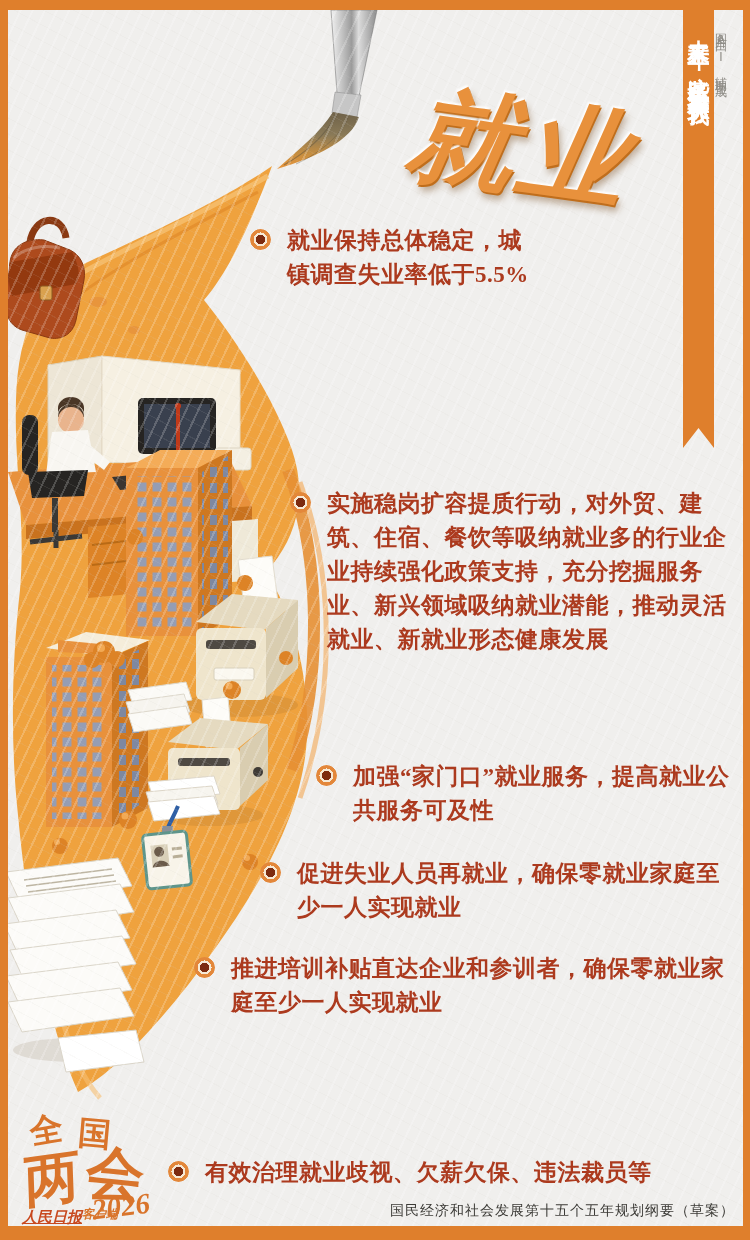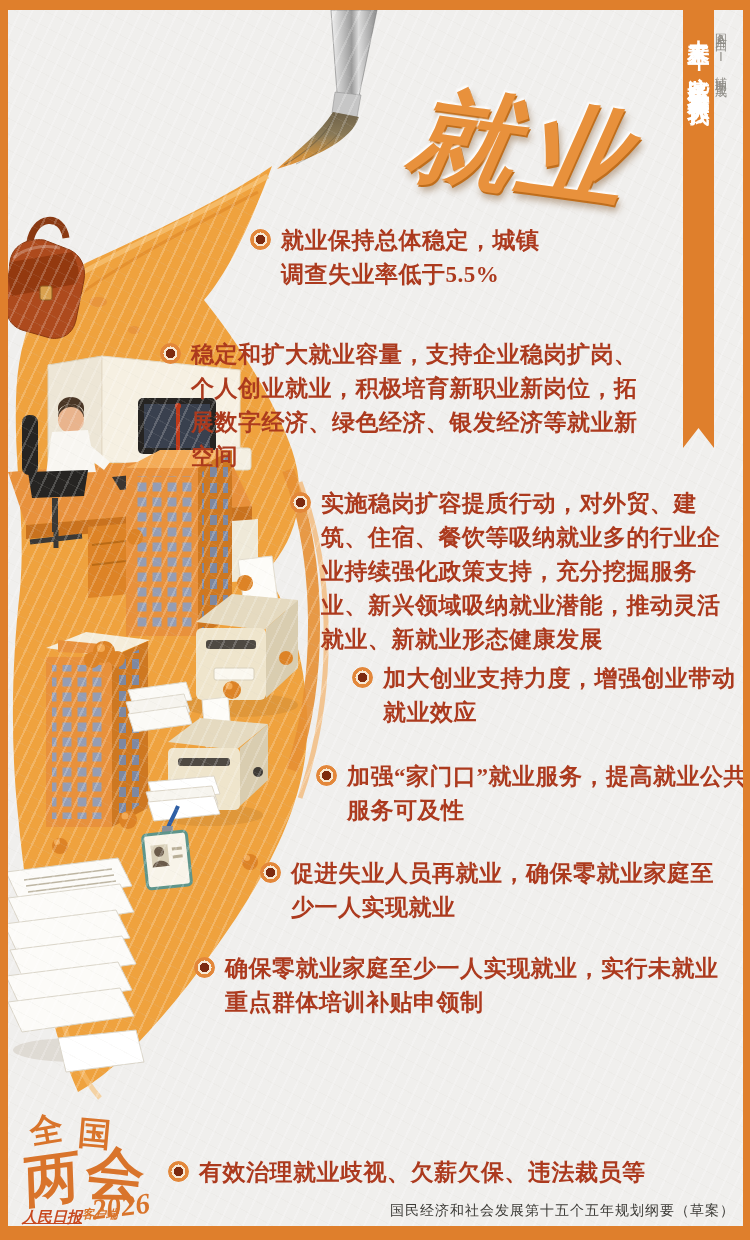--- a/index.html
+++ b/index.html
@@ -39,21 +39,21 @@
     color:#FFFFFF;font-size:22px;font-weight:700;letter-spacing:3px;margin-top:12px;
   }
   .ai-note{
     position:absolute;left:712px;top:24px;z-index:4;
     writing-mode:vertical-rl;text-orientation:upright;
     font-family:"Liberation Sans","DejaVu Sans",sans-serif;
     font-size:12px;letter-spacing:3px;color:#8E8C86;
   }
 
   
-  .bullet{position:absolute;display:flex;align-items:flex-start;gap:10px;z-index:3;}
+  .bullet{position:absolute;display:flex;align-items:flex-start;gap:16px;z-index:3;}
   .bullet .dot{
     flex:0 0 auto;width:21px;height:21px;margin-top:5px;border-radius:50%;
     background:radial-gradient(circle at 50% 50%,
       #7D2B10 0 4.5px, #F6E9D5 4.5px 7px, #E3873A 7px 10.5px, rgba(227,135,58,0) 10.5px);
   }
   .bullet .txt{color:#AC3A1E;font-size:23px;line-height:34px;font-weight:600;letter-spacing:.5px;}
 
   
   .footer-src{
     position:absolute;right:15px;bottom:20px;z-index:3;
@@ -264,43 +264,35 @@
 
     <div class="ribbon">
       <div class="vtext">未来五年　这些民生举措事关你我</div>
     </div>
     <div class="ai-note">图片由AI辅助生成</div>
 
     <div class="bullet" style="left:250px;top:224px;width:292px;">
       <span class="dot"></span>
       <span class="txt">就业保持总体稳定，城镇调查失业率低于5.5%</span>
     </div>
-    <div class="bullet" style="left:160px;top:338px;width:500px;">
-      <span class="dot"></span>
-      <span class="txt">稳定和扩大就业容量，支持企业稳岗扩岗、个人创业就业，积极培育新职业新岗位，拓展数字经济、绿色经济、银发经济等就业新空间</span>
-    </div>
     <div class="bullet" style="left:290px;top:487px;width:452px;">
       <span class="dot"></span>
       <span class="txt">实施稳岗扩容提质行动，对外贸、建筑、住宿、餐饮等吸纳就业多的行业企业持续强化政策支持，充分挖掘服务业、新兴领域吸纳就业潜能，推动灵活就业、新就业形态健康发展</span>
     </div>
-    <div class="bullet" style="left:352px;top:662px;width:384px;">
-      <span class="dot"></span>
-      <span class="txt">加大创业支持力度，增强创业带动就业效应</span>
-    </div>
     <div class="bullet" style="left:260px;top:857px;width:476px;">
       <span class="dot"></span>
       <span class="txt">促进失业人员再就业，确保零就业家庭至少一人实现就业</span>
     </div>
     <div class="bullet" style="left:316px;top:760px;width:432px;">
       <span class="dot"></span>
       <span class="txt">加强“家门口”就业服务，提高就业公共服务可及性</span>
     </div>
     <div class="bullet" style="left:194px;top:952px;width:545px;">
       <span class="dot"></span>
-      <span class="txt">确保零就业家庭至少一人实现就业，实行未就业重点群体培训补贴申领制</span>
+      <span class="txt">推进培训补贴直达企业和参训者，确保零就业家庭至少一人实现就业</span>
     </div>
     <div class="bullet" style="left:168px;top:1130px;width:545px;margin-top:26px;">
       <span class="dot"></span>
       <span class="txt">有效治理就业歧视、欠薪欠保、违法裁员等</span>
     </div>
 
     <div class="logo">
       <span class="lg-c1">全</span>
       <span class="lg-c2">国</span>
       <span class="lg-c3">两</span>

